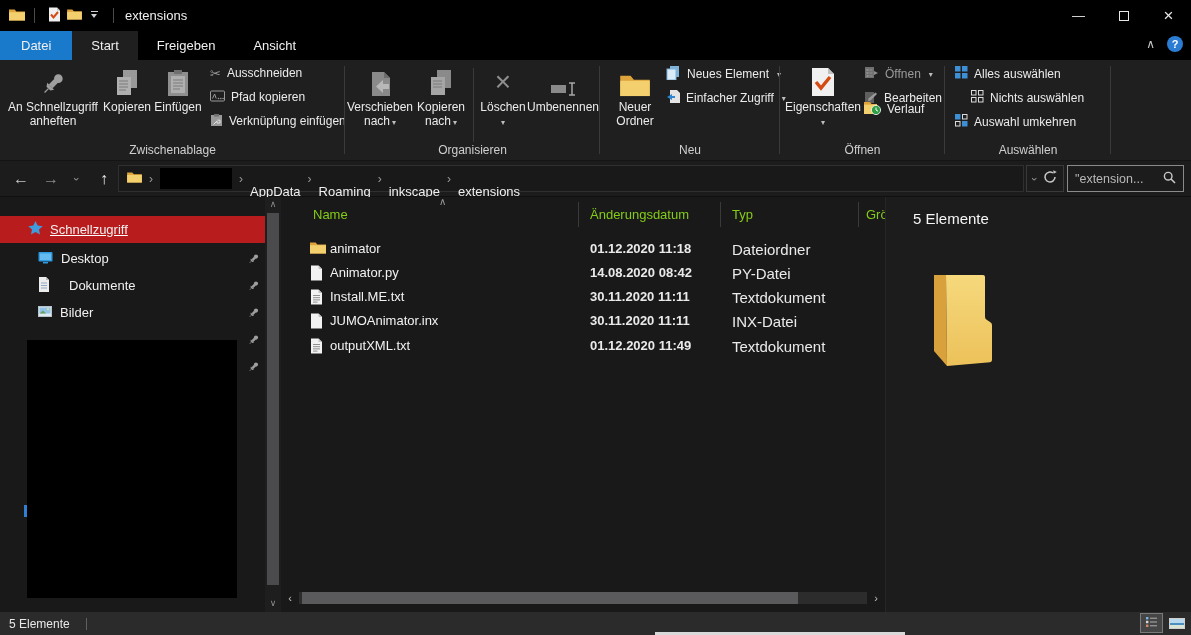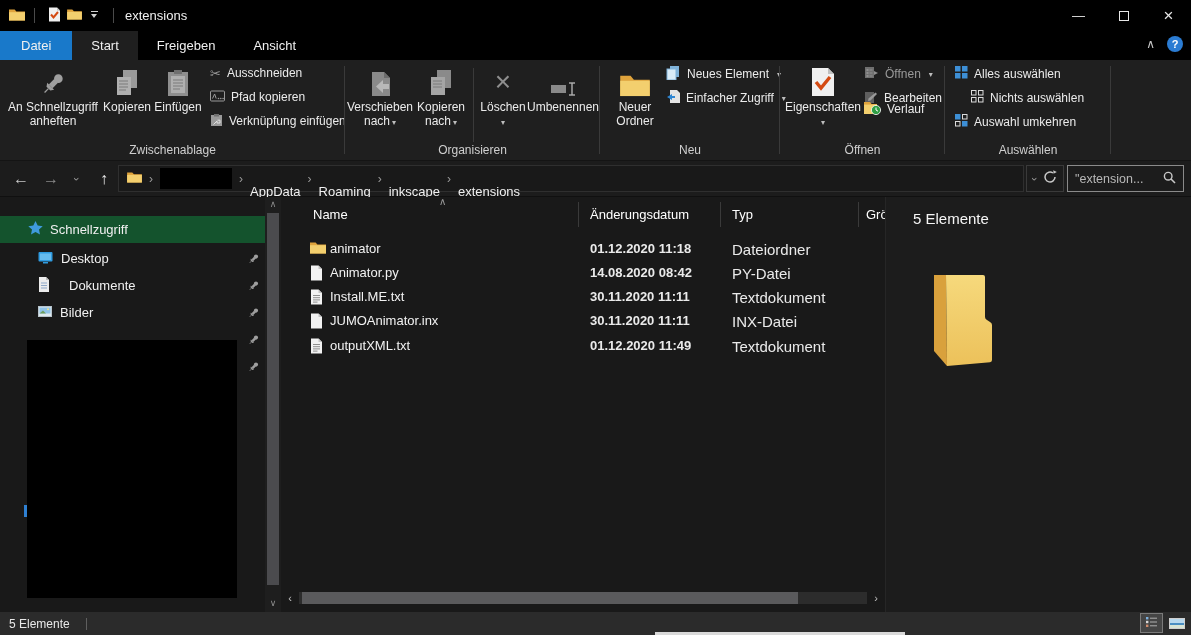--- a/index.html
+++ b/index.html
@@ -52,32 +52,32 @@
   .chev { color:#9a9a9a; font-size:12px; }
   .rot90 { display:inline-block; transform:rotate(90deg); }
   .redacted { width:72px; height:21px; background:#000; }
   .addrextra { position:absolute; left:1026px; top:4px; width:38px; height:27px; border:1px solid #3a3a3a; display:flex; align-items:center; justify-content:center; gap:7px; }
   .searchbox { position:absolute; left:1067px; top:4px; width:117px; height:27px; border:1px solid #8a8a8a; display:flex; align-items:center; padding:0 7px; gap:4px; }
   .searchval { flex:1; font-size:12.5px; color:#b8b8b8; white-space:nowrap; overflow:hidden; }
 
   
   .sidebar { position:absolute; top:197px; left:0; width:281px; bottom:23px; background:#191919; }
   .siderow { position:absolute; left:0; width:265px; height:27px; display:flex; align-items:center; }
-  .siderow.sel { background:#14532d; }
+  .siderow.sel { background:#b91c1c;text-decoration:underline; }
   .sidelabel { font-size:13px; color:#f0f0f0; }
   .sidepin { position:absolute; }
   .sideblack { position:absolute; left:27px; top:143px; width:210px; height:258px; background:#000; }
   .selaccent { position:absolute; left:24px; top:308px; width:3px; height:12px; background:#2f80d2; }
   .sscroll { position:absolute; left:265px; top:0; width:16px; bottom:0; background:#1e1e1e; }
   .sthumb { position:absolute; left:2px; top:16px; width:12px; height:372px; background:#4b4b4e; }
   .sarrow { position:absolute; left:0; width:16px; height:14px; display:flex; align-items:center; justify-content:center; color:#8f8f8f; font-size:9px; }
 
   
   .listpane { position:absolute; top:197px; left:281px; width:604px; height:415px; background:#191919; overflow:hidden; }
-  .colhead { position:absolute; top:0; height:35px; display:flex; align-items:center; font-size:13px; color:#ffffff; }
+  .colhead { position:absolute; top:0; height:35px; display:flex; align-items:center; font-size:13px; color:#84cc16; }
   .hdiv { position:absolute; top:5px; height:25px; width:1px; background:#3a3a3a; }
   .sortglyph { position:absolute; left:158px; top:-1px; color:#9a9a9a; font-size:10px; }
   .frow { position:absolute; left:0; width:604px; height:25px; }
   .fico { position:absolute; left:29px; top:4px; }
   .fname { position:absolute; left:49px; top:4px; font-size:13px; color:#f2f2f2; white-space:nowrap; }
   .fdate { position:absolute; left:309px; top:4px; font-size:13px; color:#eaeaea; white-space:nowrap;font-weight:bold; }
   .ftype { position:absolute; left:451px; top:4px; font-size:15px; color:#eaeaea; white-space:nowrap; }
 
   .panediv { position:absolute; left:885px; top:197px; width:1px; height:415px; background:#262626; }
 

